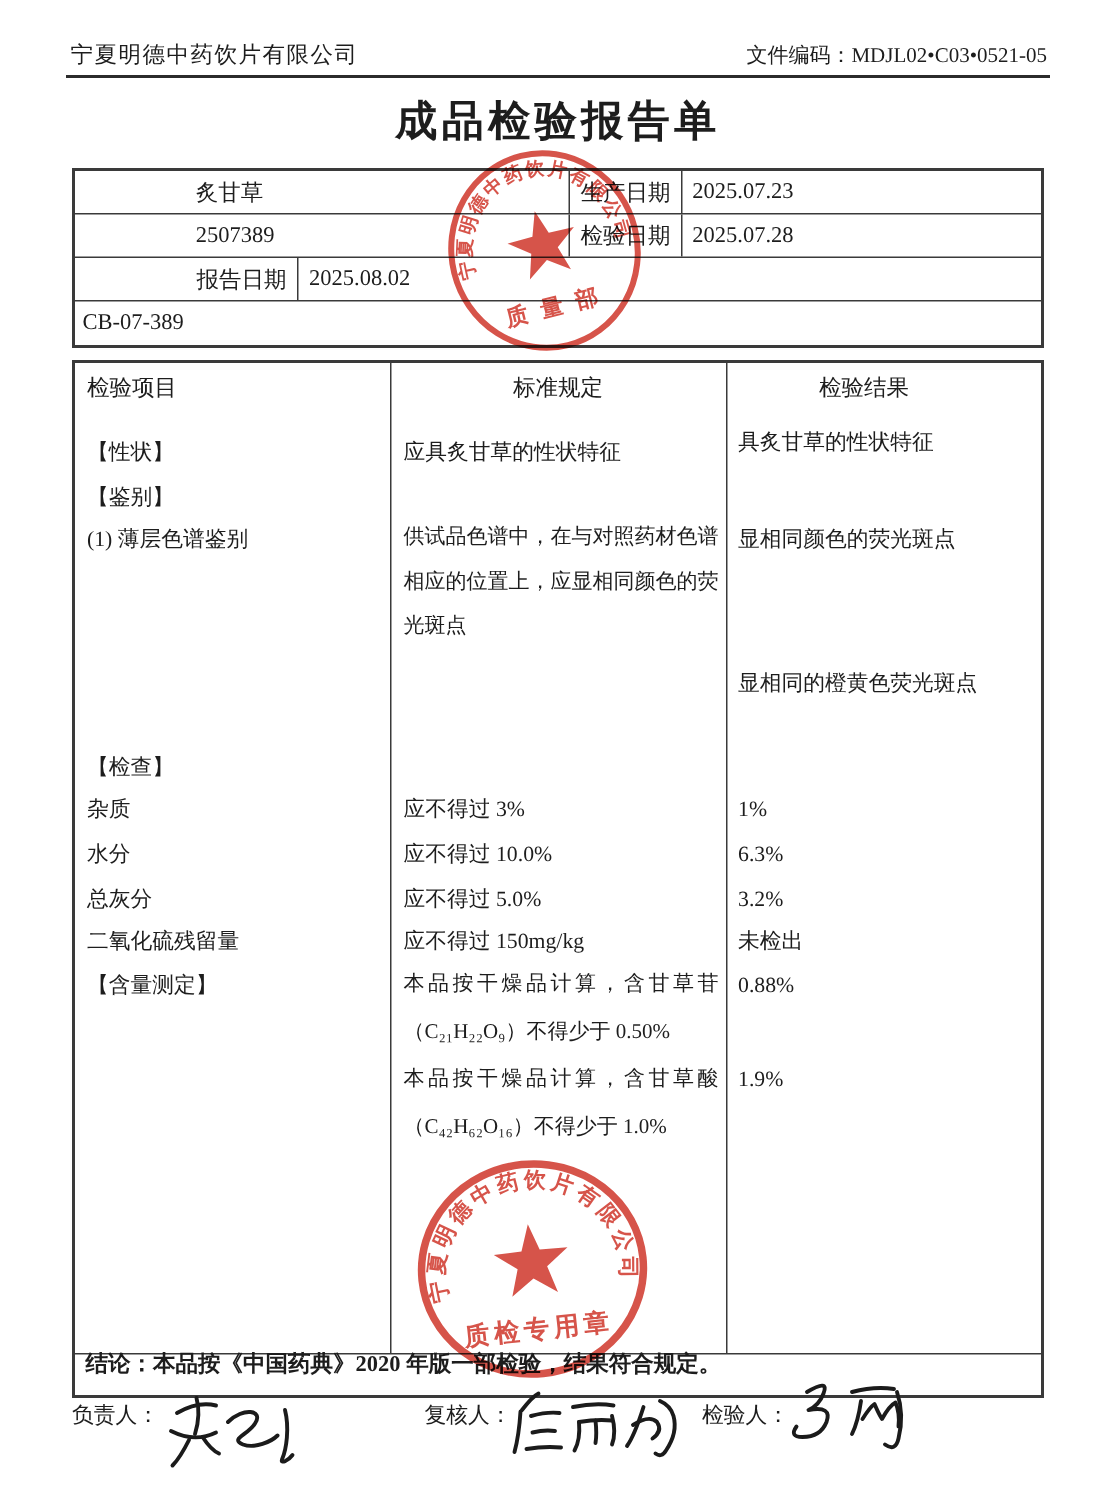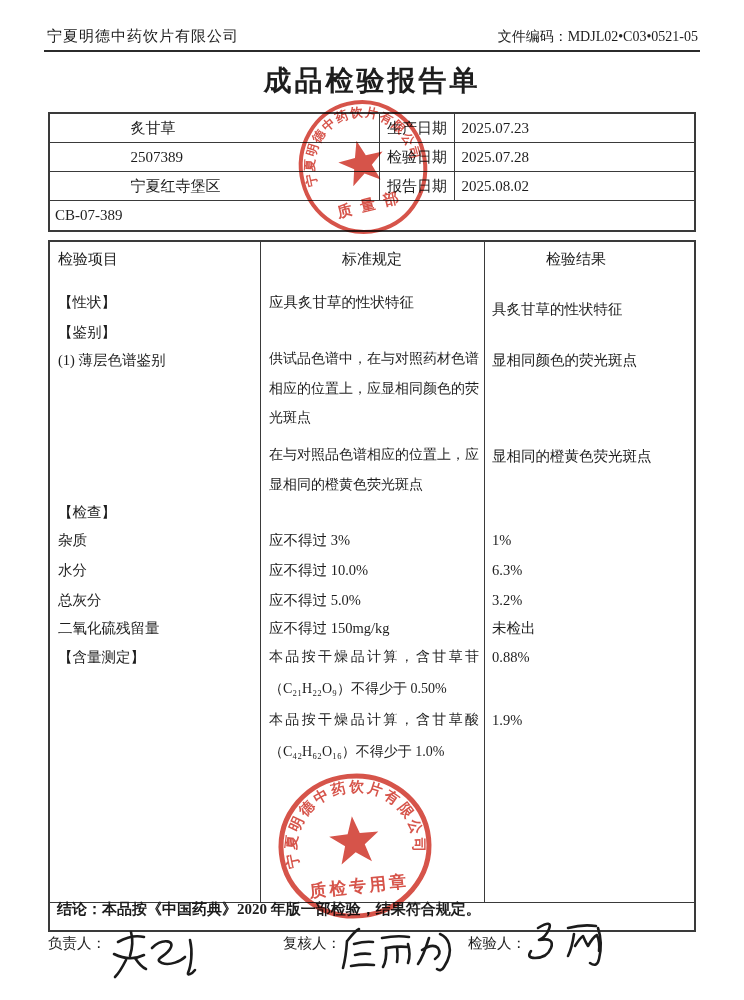--- a/index.html
+++ b/index.html
@@ -66,47 +66,45 @@
     <div class="info-cell w-val2">2025.07.23</div>
   </div>
   <div class="info-row">
     <div class="info-cell w-lab1">生产批号</div>
     <div class="info-cell w-val1">2507389</div>
     <div class="info-cell w-lab2">检验日期</div>
     <div class="info-cell w-val2">2025.07.28</div>
   </div>
   <div class="info-row">
     <div class="info-cell w-lab1">药材产地</div>
-    <div class="info-cell w-val1">宁夏红寺堡区</div>
     <div class="info-cell w-lab2">报告日期</div>
     <div class="info-cell w-val2">2025.08.02</div>
   </div>
   <div class="info-row">
     <div class="info-cell w-val4">CB-07-389</div>
   </div>
 </div>
 
 <div class="abs test-table">
   <div class="vline vline1"></div>
   <div class="vline vline2"></div>
 
   <div class="tline thead c1" style="top:6px;">检验项目</div>
   <div class="tline thead h-std" style="top:6px;">标准规定</div>
   <div class="tline thead h-res" style="top:6px;">检验结果</div>
 
   <div class="tline c1" style="top:49px;">【性状】</div>
   <div class="tline c2" style="top:49px;">应具炙甘草的性状特征</div>
-  <div class="tline c3" style="top:56px;text-align:center;">具炙甘草的性状特征</div>
+  <div class="tline c3" style="top:42px;text-align:center;">具炙甘草的性状特征</div>
 
   <div class="tline c1" style="top:79px;">【鉴别】</div>
 
   <div class="tline c1" style="top:107px;">(1) 薄层色谱鉴别</div>
   <div class="para para-tight" style="top:102px;">供试品色谱中，在与对照药材色谱相应的位置上，应显相同颜色的荧光斑点</div>
   <div class="tline c3" style="top:107px;">显相同颜色的荧光斑点</div>
-  <div class="para para-tight" style="top:198px;">在与对照品色谱相应的位置上，应显相同的橙黄色荧光斑点</div>
   <div class="tline c3" style="top:203px;">显相同的橙黄色荧光斑点</div>
 
   <div class="tline c1" style="top:259px;">【检查】</div>
 
   <div class="tline c1" style="top:287px;">杂质</div>
   <div class="tline c2" style="top:287px;">应不得过 3%</div>
   <div class="tline c3" style="top:287px;">1%</div>
 
   <div class="tline c1" style="top:317px;">水分</div>
   <div class="tline c2" style="top:317px;">应不得过 10.0%</div>

